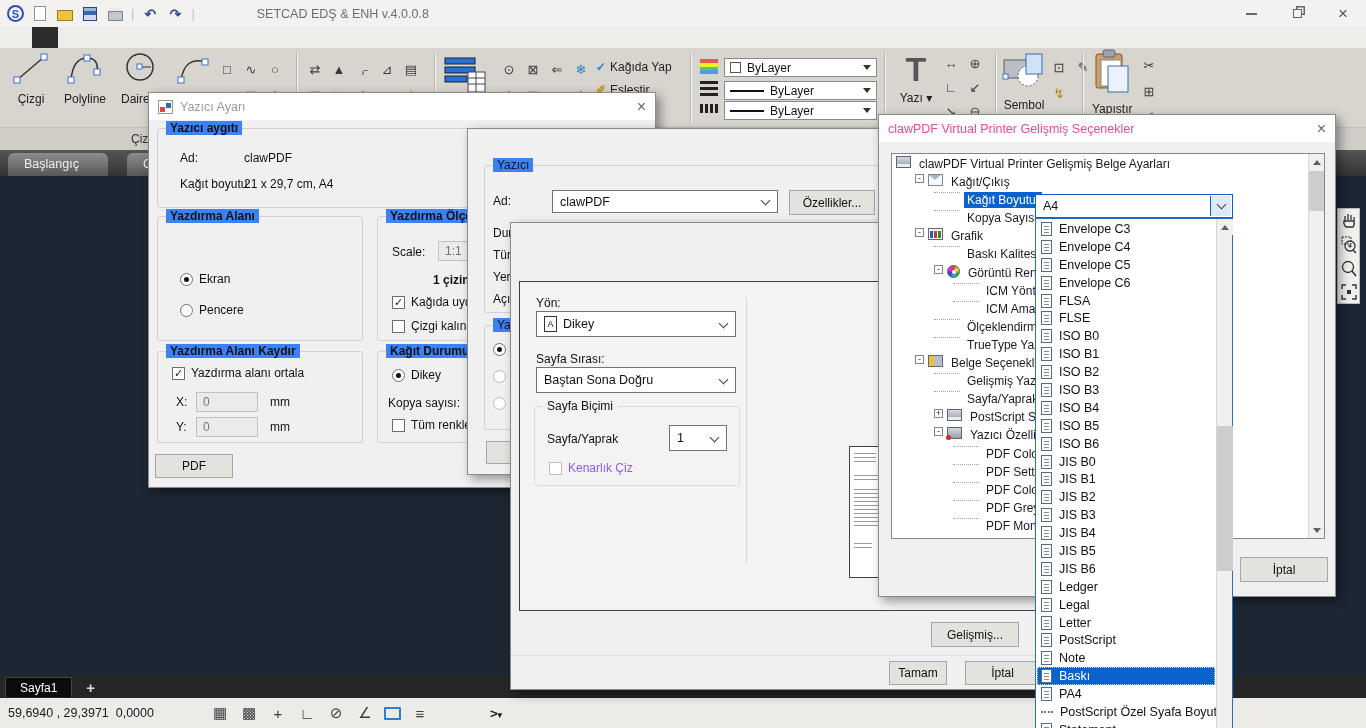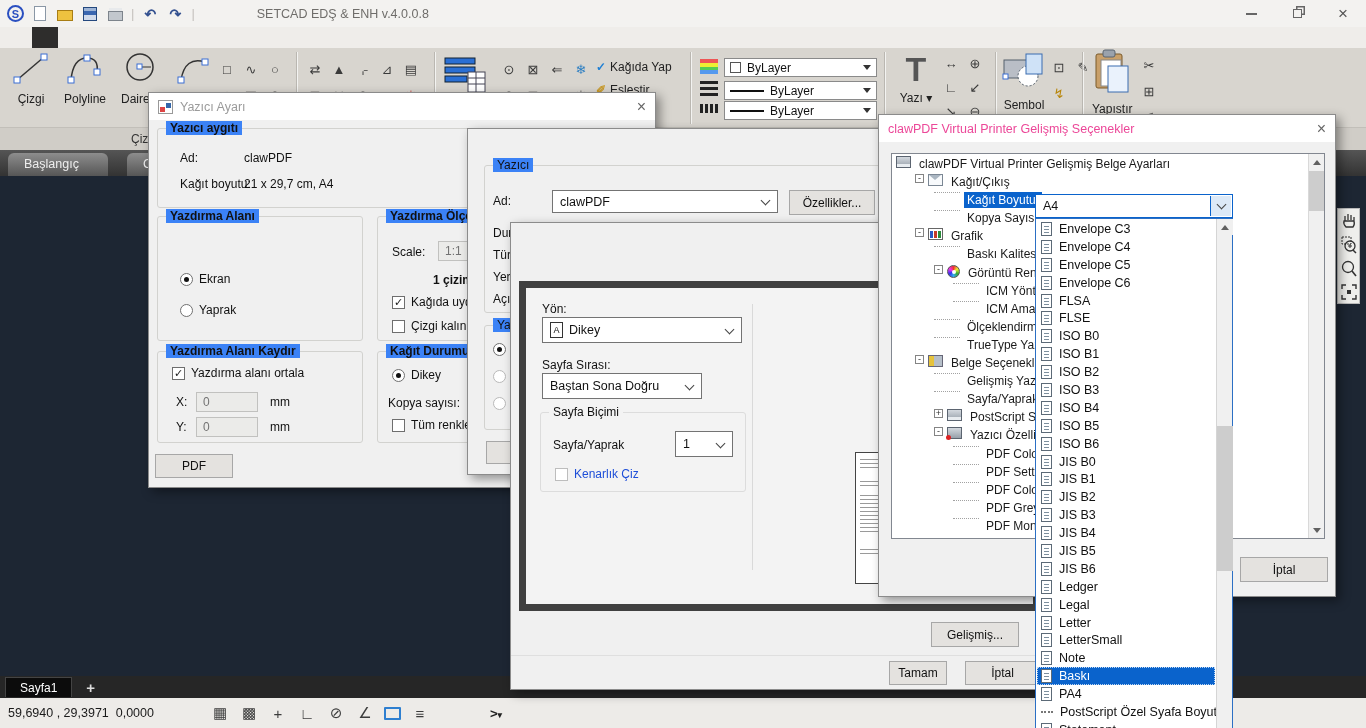--- a/index.html
+++ b/index.html
@@ -74,33 +74,33 @@
 .grp{position:absolute;border:1px solid #d2d2cf;border-radius:3px}
 .grp .lg{position:absolute;top:-8px;left:8px;background:#3b82f6;padding:0 4px}
 .b{font-weight:bold}
 .btn{position:absolute;background:#e4e2df;border:1px solid #a7a7a7;display:flex;align-items:center;justify-content:center;font-size:12px;color:#111}
 .rb{display:inline-block;width:13px;height:13px;border:1px solid #707070;border-radius:50%;background:#fff;vertical-align:-3px;position:relative;margin-right:6px}
 .rb.on::after{content:"";position:absolute;left:3px;top:3px;width:5px;height:5px;border-radius:50%;background:#111}
 .rb.dis{border-color:#b9b9b9}
 .cb{display:inline-block;width:13px;height:13px;border:1px solid #6e6e6e;background:#fff;vertical-align:-3px;margin-right:6px;position:relative;font-size:11px;line-height:11px;text-align:center;color:#1a1a1a}
 .cb.ck::after{content:"\2713";position:absolute;left:1px;top:0}
 .cb.dis{border-color:#bdbdbd}
-.dim{color:#1d4ed8}
+.dim{color:#8b5cf6}
 .din{position:absolute;background:#ebebe9;border:1px solid #c1c1bf;color:#737373;padding:2px 6px;font-size:12px}
 .combo{position:absolute;background:#fff;border:1px solid #737373;display:flex;align-items:center;padding-left:7px;font-size:12.5px;gap:6px}
 .chev{position:absolute;right:8px;width:7px;height:7px;border-right:1.5px solid #444;border-bottom:1.5px solid #444;transform:rotate(45deg);margin-top:-2px}
 .wf{width:15px;height:14px;background:#fff;border:1px solid #999;position:relative}
 .wf::before{content:"";position:absolute;left:1px;top:6px;width:5px;height:5px;background:#d44}
 .wf::after{content:"";position:absolute;left:7px;top:2px;width:5px;height:5px;background:#36a}
 .printer-ico{width:17px;height:12px;background:linear-gradient(#d8dde2,#9aa3ad);border:1px solid #5c6672;border-radius:1px;box-shadow:inset 0 -3px 0 #e9edf1;margin-top:2px}
 
 .tabs{position:absolute;display:flex}
 .tab{padding:4px 12px;border:1px solid #d9d9d9;border-bottom:none;background:#f0f0f0;color:#222;margin-right:1px;font-size:12.5px}
 .tab.on{background:#f5f5f5;position:relative;top:-2px;padding-top:6px}
-.tabpanel{position:absolute;border:7px solid #404040;background:#f3f3f3}
+.tabpanel{position:absolute;border:1px solid #404040;background:#f3f3f3}
 
 #pvpage{position:absolute;background:#fff;border:1px solid #444}
 .pl{position:absolute;background:repeating-linear-gradient(#9a9a9a 0 1.5px,transparent 1.5px 4px)}
 
 #treepanel{position:absolute;background:#fff;border:1px solid #828790;overflow:hidden}
 #tree{position:absolute;left:0;top:2px;right:17px}
 .trow{height:18.1px;display:flex;align-items:flex-start;white-space:nowrap;font-size:12px;color:#1a1a1a}
 .exp{width:9px;height:9px;border:1px solid #848484;background:#fff;font-size:9px;line-height:7px;text-align:center;color:#333;margin-right:4px;flex:none}
 .stub{width:26px;border-top:1px dotted #a2a2a2;margin-right:4px;flex:none}
 .ti{width:15px;height:12px;margin-right:5px;flex:none;position:relative}
@@ -407,21 +407,21 @@
     <div class="grp" style="left:8px;top:35px;width:494px;height:80px">
       <span class="lg b">Yazıcı aygıtı</span>
       <span class="abs" style="left:22px;top:22px">Ad:</span>
       <span class="abs" style="left:86px;top:22px">clawPDF</span>
       <span class="abs" style="left:22px;top:48px">Kağıt boyutu:</span>
       <span class="abs" style="left:86px;top:48px">21 x 29,7 cm, A4</span>
     </div>
     <div class="grp" style="left:8px;top:123px;width:206px;height:125px">
       <span class="lg b">Yazdırma Alanı</span>
       <div class="abs" style="left:22px;top:55px"><span class="rb on"></span><span>Ekran</span></div>
-      <div class="abs" style="left:22px;top:86px"><span class="rb"></span><span>Yaprak</span></div>
+      <div class="abs" style="left:22px;top:86px"><span class="rb"></span><span>Pencere</span></div>
     </div>
     <div class="grp" style="left:228px;top:123px;width:272px;height:125px">
       <span class="lg b">Yazdırma Ölçeği</span>
       <span class="abs" style="left:14px;top:28px">Scale:</span>
       <div class="din" style="left:60px;top:24px;width:80px">1:1</div>
       <span class="abs b" style="left:55px;top:56px">1 çizim</span>
       <div class="abs" style="left:14px;top:78px"><span class="cb ck"></span><span>Kağıda uydur</span></div>
       <div class="abs" style="left:14px;top:102px"><span class="cb"></span><span>Çizgi kalınlığın</span></div>
     </div>
     <div class="grp" style="left:8px;top:258px;width:206px;height:92px">
@@ -469,21 +469,21 @@
 
   <div class="dlg" id="dlgC" style="left:510px;top:222px;width:537px;height:468px;z-index:12">
     <div class="tabpanel" style="left:8px;top:58px;width:521px;height:330px">
       <span class="abs" style="left:16px;top:14px">Yön:</span>
       <div class="combo" style="left:16px;top:29px;width:200px;height:26px">
         <span style="width:13px;height:16px;border:1px solid #333;font-size:9px;display:flex;align-items:center;justify-content:center">A</span>
         <span>Dikey</span>
           <span class="chev"></span>
       </div>
       <span class="abs" style="left:16px;top:70px">Sayfa Sırası:</span>
-      <div class="combo" style="left:16px;top:85px;width:160px;height:26px">
+      <div class="combo" style="left:16px;top:85px;width:200px;height:26px">
         <span>Baştan Sona Doğru</span>
           <span class="chev"></span>
       </div>
       <div class="grp" style="left:14px;top:124px;width:206px;height:80px;border-color:#dcdcdc">
         <span class="lg" style="background:#f3f3f3">Sayfa Biçimi</span>
         <span class="abs" style="left:12px;top:25px">Sayfa/Yaprak</span>
         <div class="combo" style="left:134px;top:18px;width:58px;height:26px">
           <span>1</span>
             <span class="chev"></span>
         </div>
@@ -747,21 +747,21 @@
         <div class="ditem">
           <span class="dpi"></span>
           <span>Legal</span>
         </div>
         <div class="ditem">
           <span class="dpi"></span>
           <span>Letter</span>
         </div>
         <div class="ditem">
           <span class="dpi"></span>
-          <span>LetterSmall</span>
+          <span>PostScript</span>
         </div>
         <div class="ditem">
           <span class="dpi"></span>
           <span>Note</span>
         </div>
         <div class="ditem on">
           <span class="dpi"></span>
           <span>Baskı</span>
         </div>
         <div class="ditem">

